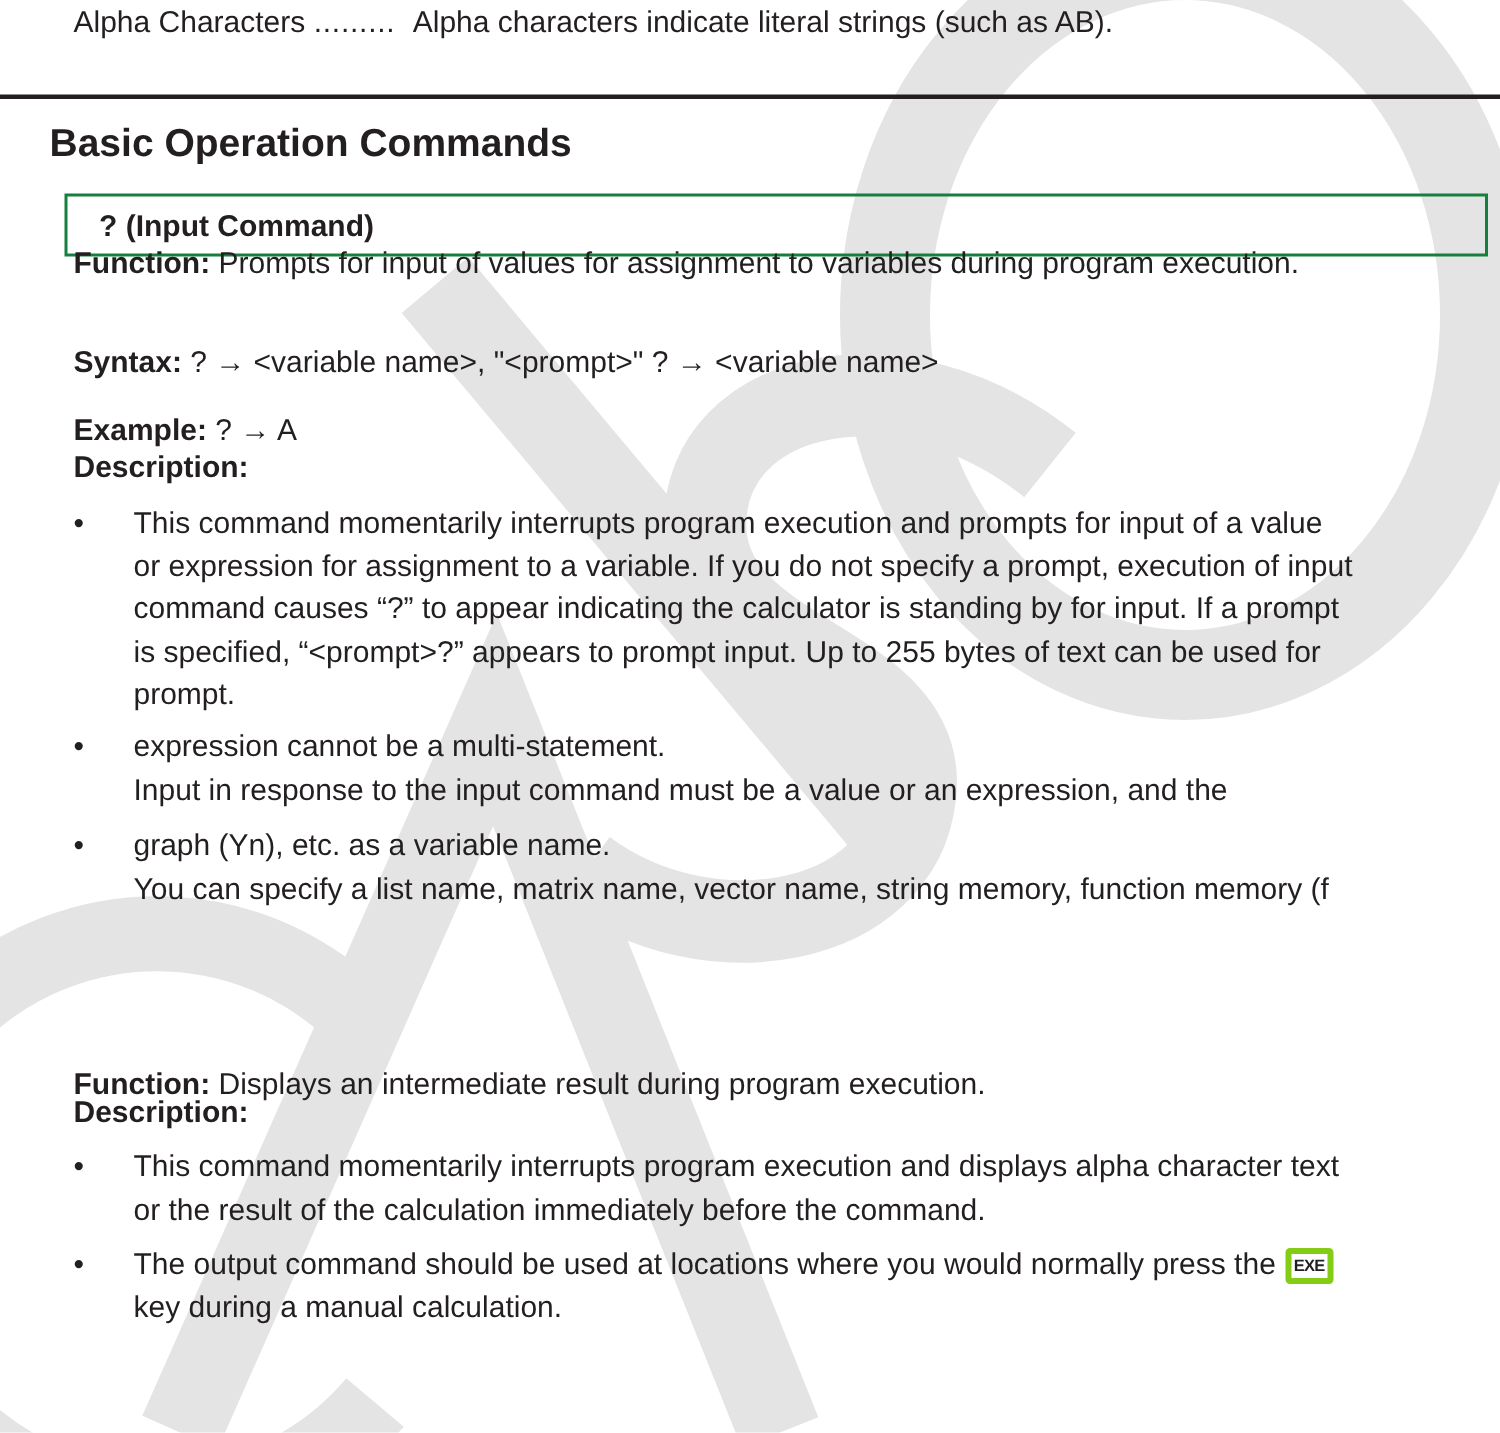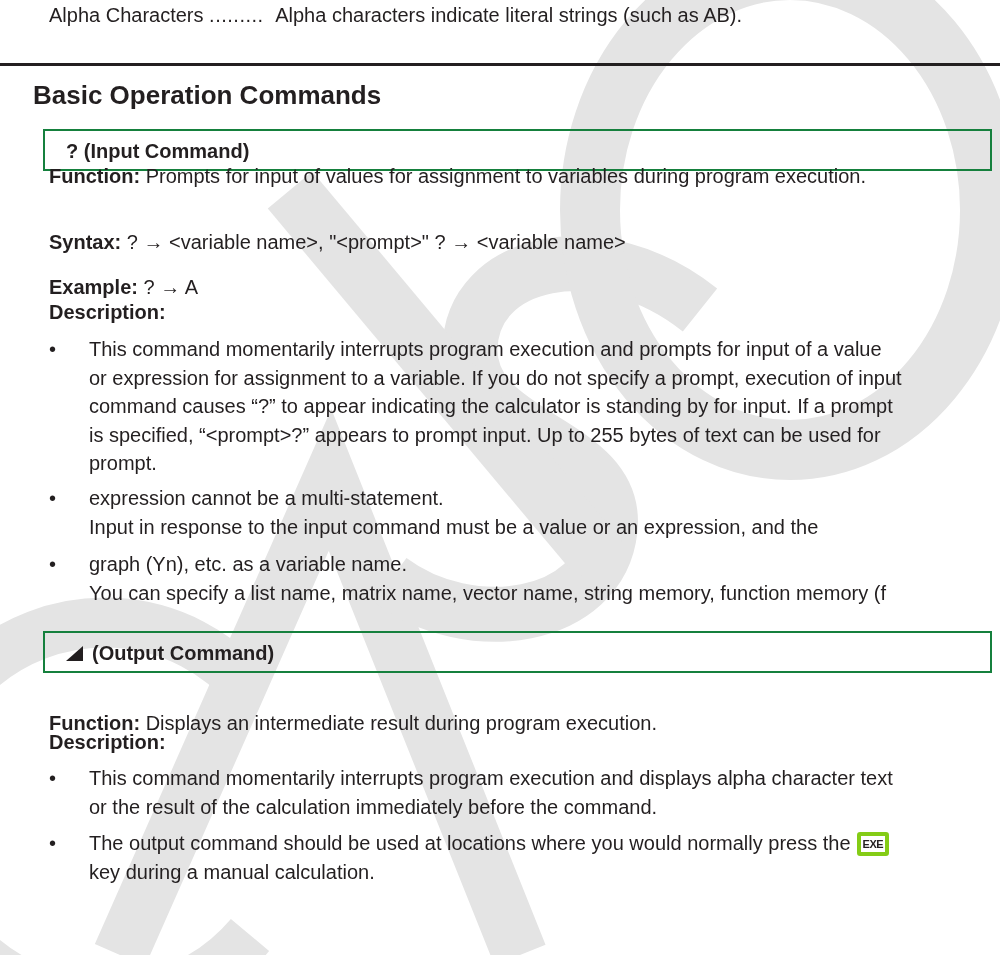--- a/index.html
+++ b/index.html
@@ -184,25 +184,20 @@
   </div>
 
   <div class="bullet" style="top:550px;">
     <span class="dot">•</span>
     <div class="btext">
       <span class="ln">graph (Yn), etc. as a variable name.</span>
       <span class="ln">You can specify a list name, matrix name, vector name, string memory, function memory (f</span>
     </div>
   </div>
 
-  <div class="cmd-box" style="top:631px;">
-    <span class="cmd-title">
-      <span class="tri"></span><span>(Output Command)</span>
-    </span>
-  </div>
 
   <div class="line" style="top:711px;">
     <b>Function:</b>
     <span>Displays an intermediate result during program execution.</span>
   </div>
   <div class="line" style="top:730px;">
     <b>Description:</b>
   </div>
 
   <div class="bullet" style="top:764px;">

